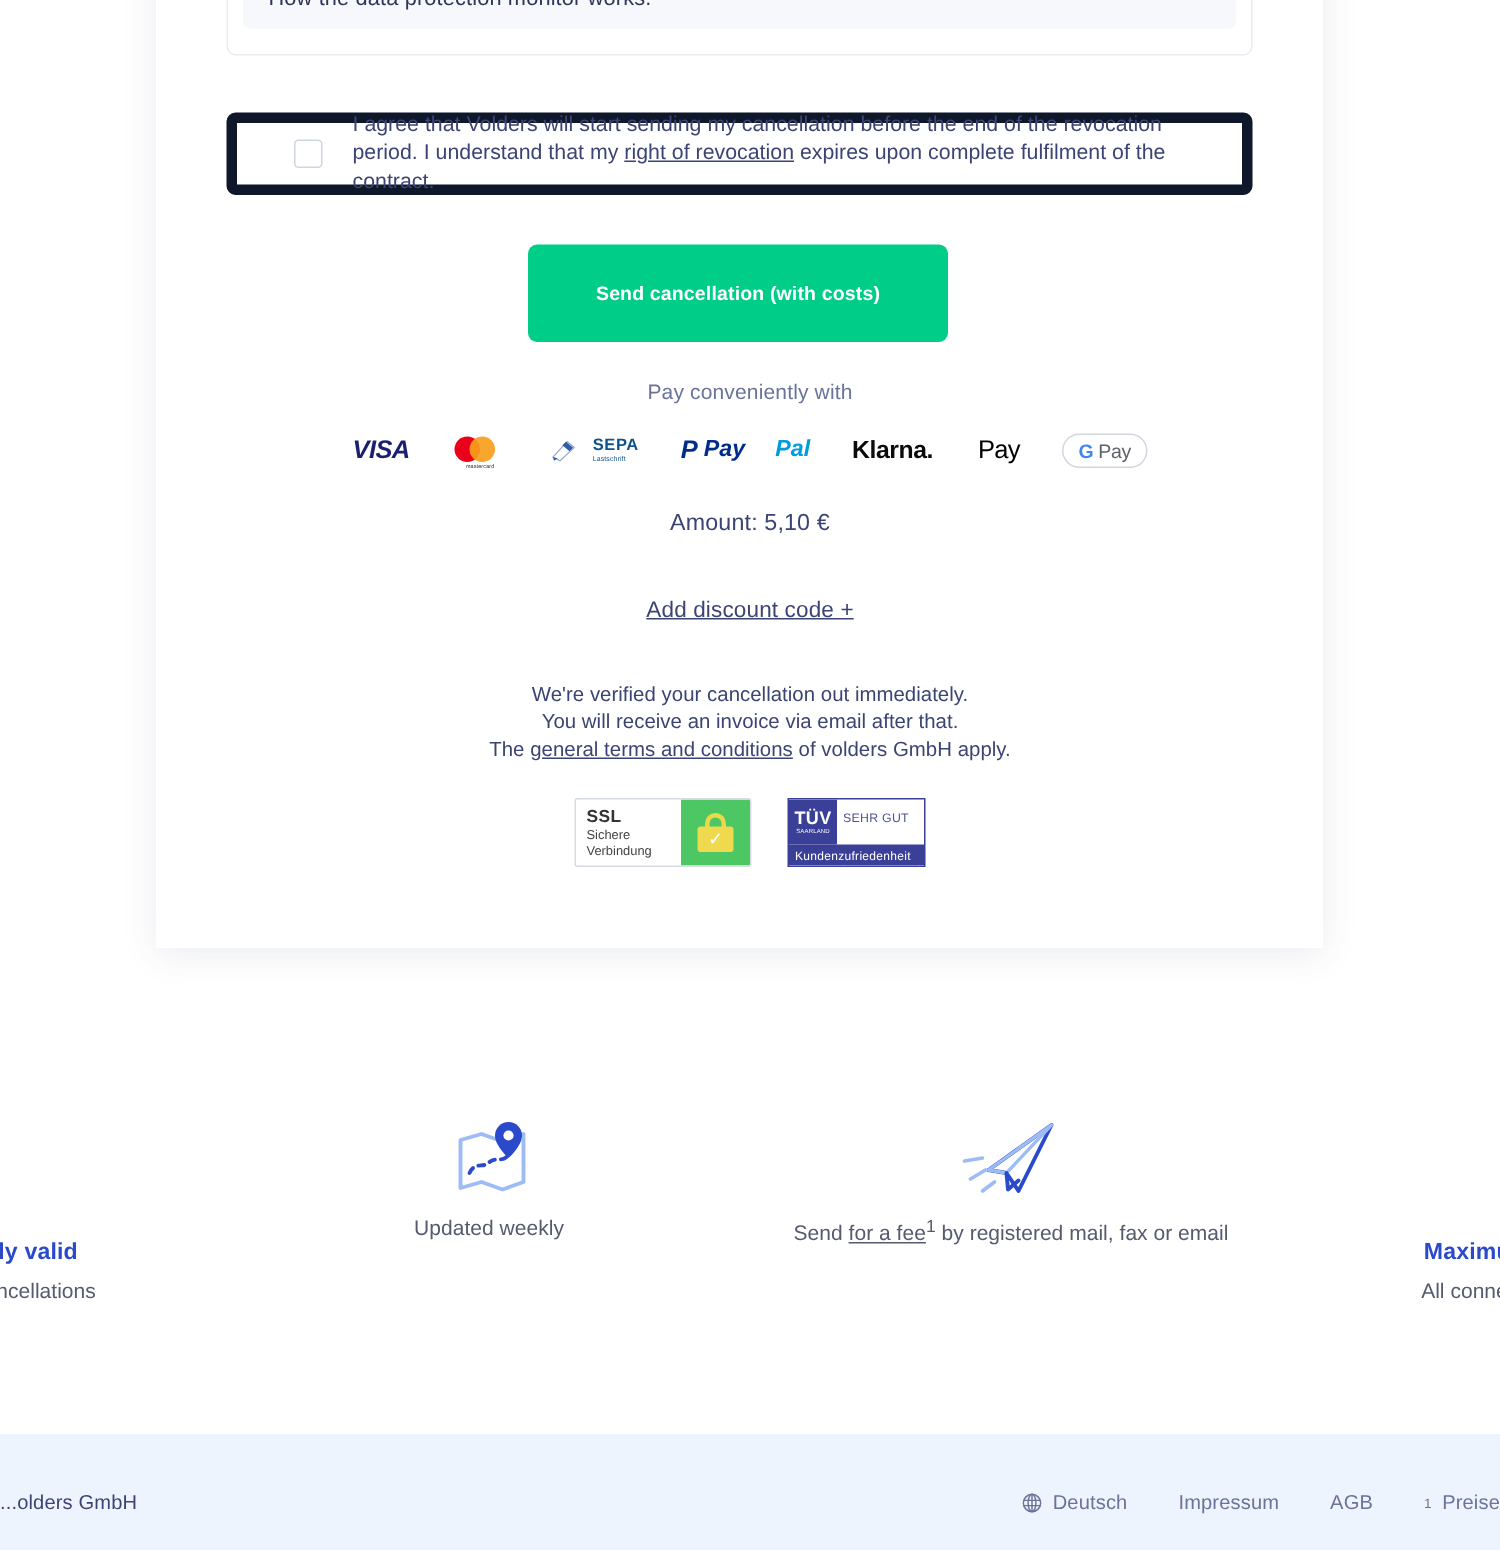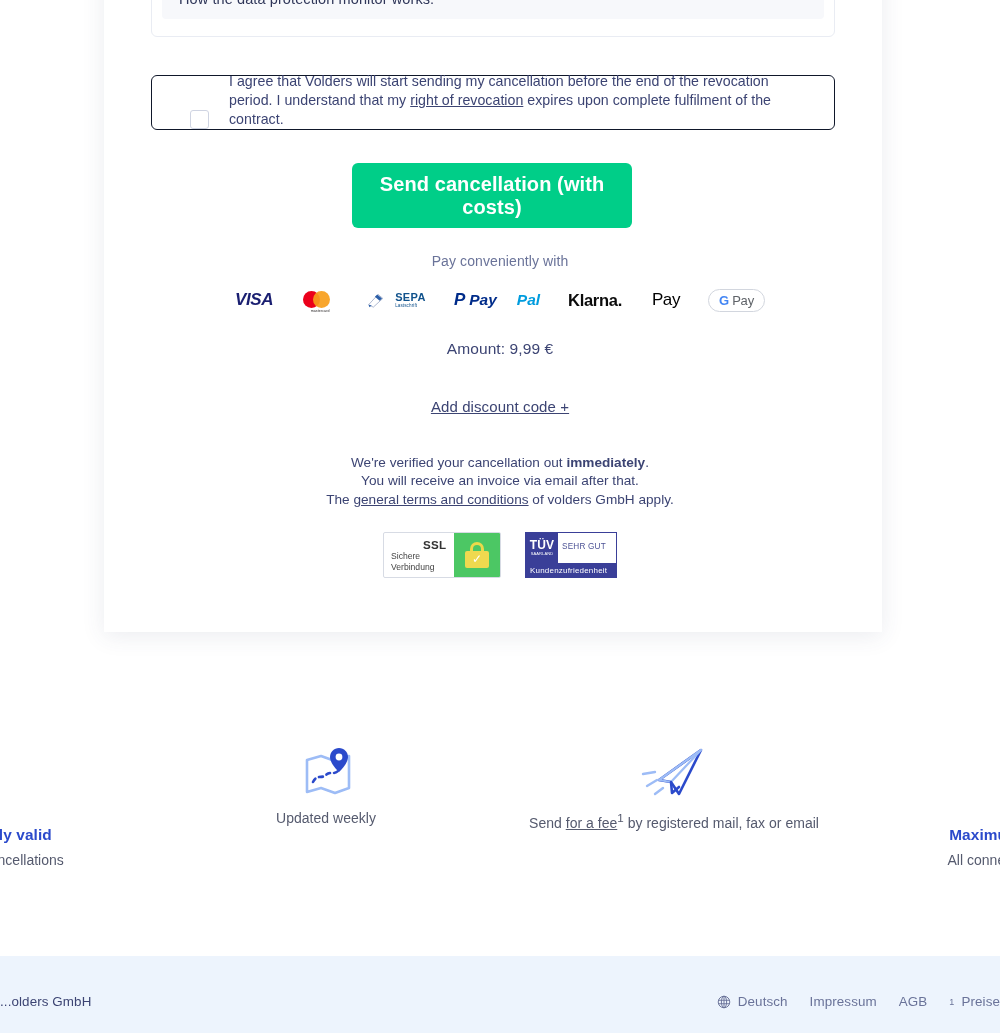--- a/index.html
+++ b/index.html
@@ -32,37 +32,37 @@
     letter-spacing: .1px; white-space: nowrap;
   }
   .accordion-chevron {
     position: absolute; right: 26px; top: 66px; width: 14px; height: 14px;
   }
   .accordion-chevron svg { display: block; }
 
   
   .consent-box {
     position: absolute; left: 151px; top: 75px; width: 684px; height: 55px;
-    background: #ffffff; border: 1px solid #0f172a; border-radius: 6px;
-    display: flex; align-items: flex-end; padding: 0 20px;
+    background: #ffffff; border: 7px solid #0f172a; border-radius: 6px;
+    display: flex; align-items: center; padding: 0 20px;
   }
   .checkbox {
     width: 19px; height: 19px; min-width: 19px; border: 1px solid #cfd4e2;
     border-radius: 3px; background: #fff; margin-right: 20px; margin-left: 18px;
   }
   .consent-text {
     font-size: 14.2px; line-height: 19px; color: #3c4473; letter-spacing: .02px;
   }
   .consent-text a { color: #3c4473; text-decoration: underline; }
 
   
   .cta-button {
     position: absolute; left: 352px; top: 163px; width: 280px; height: 65px;
     background: #00ce88; border: none; border-radius: 6px; cursor: pointer;
-    color: #ffffff; font-size: 20px; font-weight: bold; letter-spacing: .1px;
+    color: #ffffff; font-size: 13px; font-weight: bold; letter-spacing: .1px;
     font-family: "Liberation Sans", sans-serif;
   }
 
   
   .pay-label {
     position: absolute; left: 0; right: 0; top: 253px; text-align: center;
     font-size: 14px; color: #6a7399; letter-spacing: .1px;
   }
   .pay-row {
     position: absolute; left: 0; right: 0; top: 285px; height: 30px;
@@ -111,34 +111,34 @@
   }
   .discount a {
     font-size: 15px; color: #3c4473; text-decoration: underline; letter-spacing: .1px;
   }
 
   
   .legal {
     position: absolute; left: 0; right: 0; top: 454px; text-align: center;
     font-size: 13.6px; line-height: 18.3px; color: #3c4473; letter-spacing: .02px;
   }
-  .legal b { font-weight: bold; margin-top: 33px; }
+  .legal b { font-weight: normal; margin-top: 33px; }
   .legal a { color: #3c4473; text-decoration: underline; }
 
   
   .badges {
     position: absolute; left: 0; right: 0; top: 530px; height: 50px;
     display: flex; align-items: center; justify-content: center; gap: 24px;
   }
   .ssl-badge {
     display: flex; width: 118px; height: 46px; border: 1px solid #d7dbe4;
     border-radius: 2px; overflow: hidden; background: #fff;
   }
   .ssl-left { flex: 1; padding: 5px 0 0 7px; }
-  .ssl-left b { display: block; font-size: 11.6px; font-weight: bold; color: #333; letter-spacing: .3px; margin-left: 32px; }
+  .ssl-left b { display: block; font-size: 11.6px; font-weight: bold; color: #333; letter-spacing: .3px; }
   .ssl-left span { display: block; font-size: 8.6px; color: #444; line-height: 11px; }
   .ssl-right {
     width: 46px; background: #4cc764; display: flex; align-items: center; justify-content: center;
   }
   .lock { width: 24px; height: 26px; position: relative; }
   .lock-shackle {
     position: absolute; top: 0; left: 5px; width: 14px; height: 11px;
     border: 3px solid #ecd94a; border-bottom: none; border-radius: 8px 8px 0 0;
   }
   .lock-body {
@@ -188,21 +188,21 @@
   .footer {
     position: absolute; left: 0; top: 956px; width: 1000px; height: 77px;
     background: #edf4fd;
   }
   .footer-inner {
     position: absolute; left: -196px; top: 38px; width: 1392px;
     display: flex; align-items: center; justify-content: space-between;
     padding: 0 196px;
   }
   .footer-copy { font-size: 13.4px; color: #3c4473; letter-spacing: .1px; white-space: nowrap; }
-  .footer-links { display: flex; align-items: flex-end; gap: 22px; }
+  .footer-links { display: flex; align-items: flex-end; gap: 34px; }
   .footer-link {
     font-size: 13.4px; color: #6a7399; letter-spacing: .1px; text-decoration: none;
     display: flex; align-items: center; gap: 7px; white-space: nowrap;
   }
   .footer-link sup { font-size: 9px; }
   .globe { width: 14px; height: 14px; }
 </style>
 </head>
 <body>
 
@@ -277,21 +277,21 @@
 
     <span class="pay-item">
       <span class="logo-gpay">
         <span class="gp-g">G</span>
         <span class="gp-pay">Pay</span>
       </span>
     </span>
 
   </div>
 
-  <div class="amount">Amount: 9,99 €</div>
+  <div class="amount">Amount: 5,10 €</div>
 
   <div class="discount">
     <a href="#">Add discount code +</a>
   </div>
 
   <div class="legal">
     <span><span>We're verified your cancellation out </span><b>immediately</b><span>.</span></span><br>
     <span>You will receive an invoice via email after that.</span><br>
     <span><span>The </span><a href="#">general terms and conditions</a><span> of volders GmbH apply.</span></span>
   </div>

